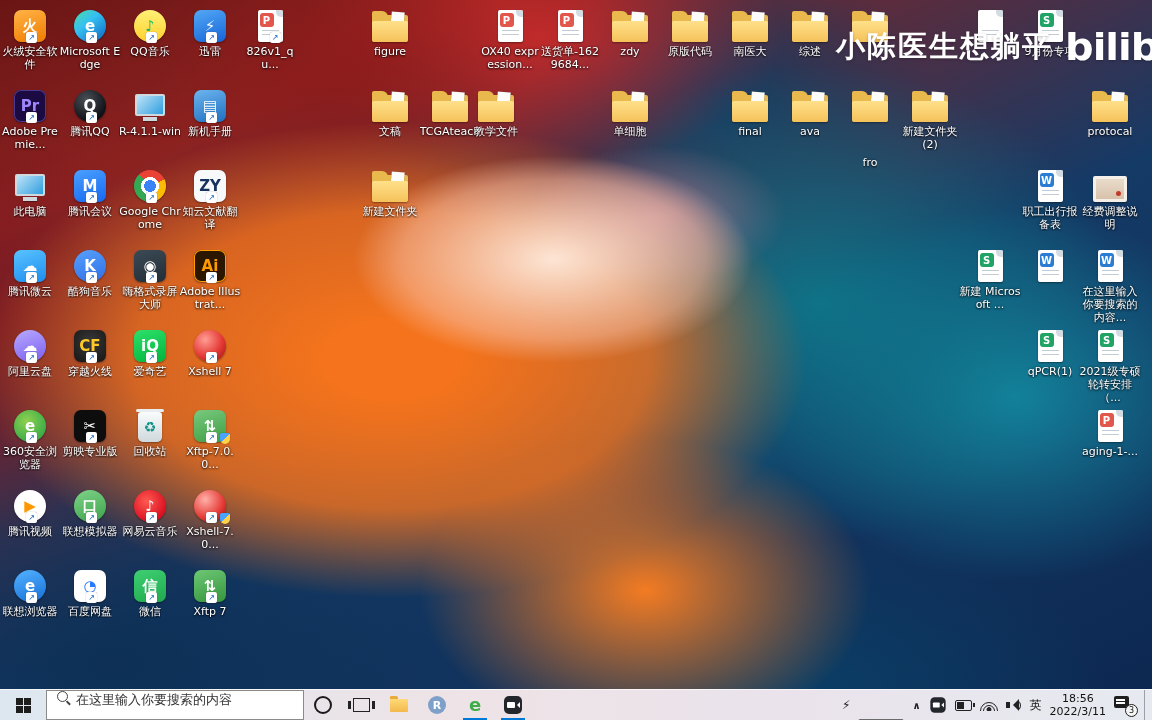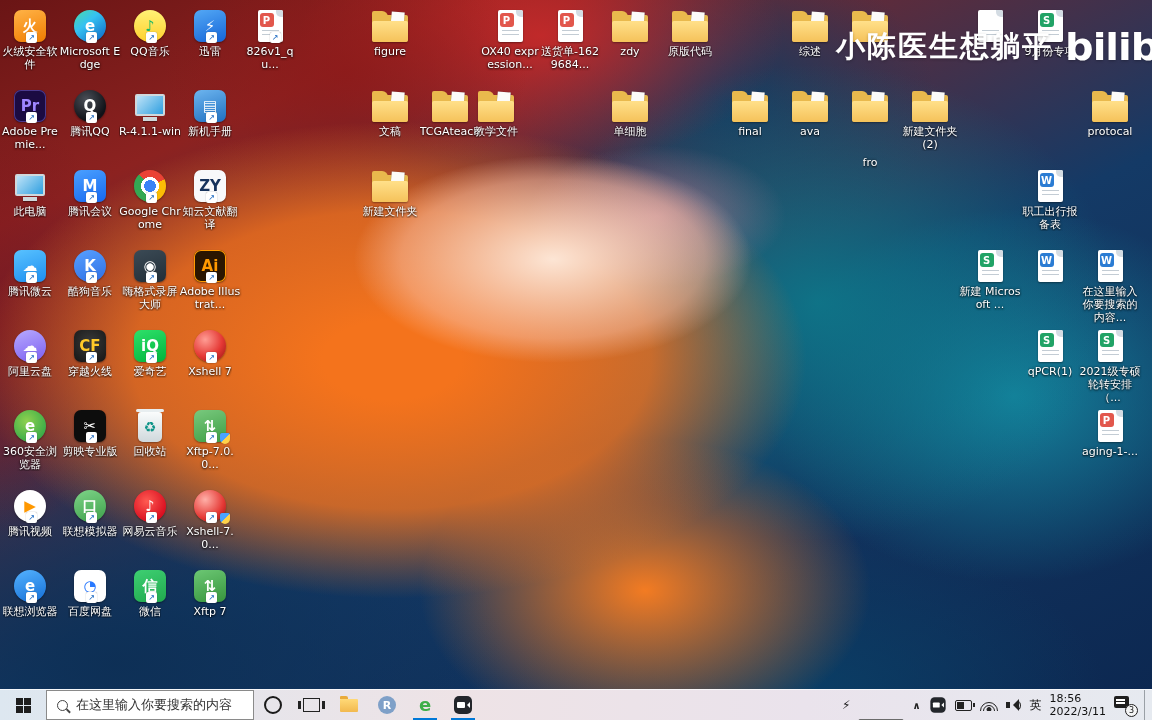--- a/index.html
+++ b/index.html
@@ -74,22 +74,22 @@
   #wm-text{font-size:29px;font-weight:700;letter-spacing:2px;text-shadow:0 1px 3px rgba(0,0,0,.25);}
   #wm-logo{font-size:40px;font-weight:800;letter-spacing:-1px;transform:scaleY(.92);text-shadow:0 1px 3px rgba(0,0,0,.25);}
 
   
   #taskbar{position:absolute;left:0;right:0;bottom:0;height:30px;z-index:100;display:flex;align-items:center;
     background:linear-gradient(90deg,#dde7f0,#eee3e6 40%,#eae3ec 70%,#e6eaf0);border-top:1px solid rgba(255,255,255,.7);}
   .tb-btn{width:38px;height:30px;display:flex;align-items:center;justify-content:center;position:relative;flex:0 0 auto;}
   #start{width:46px;}
   .winlogo{display:grid;grid-template-columns:7px 7px;grid-template-rows:7px 7px;gap:1px;}
   .winlogo i{background:#1d1d1d;}
-  #searchbox{height:30px;width:208px;background:#fff;border:1px solid #8a8a8a;box-sizing:border-box;
-    display:flex;align-items:center;gap:8px;padding:0 10px;font-size:13px;color:#333;flex:0 0 auto;}
+  #searchbox{height:30px;width:258px;background:#fff;border:1px solid #8a8a8a;box-sizing:border-box;
+    display:flex;align-items:flex-start;gap:8px;padding:0 10px;font-size:13px;color:#333;flex:0 0 auto;}
   .mag{width:9px;height:9px;border:1.5px solid #444;border-radius:50%;position:relative;flex:0 0 auto;}
   .mag::after{content:"";position:absolute;width:5px;height:1.5px;background:#444;transform:rotate(45deg);right:-4px;bottom:-2px;}
   .cortana{width:14px;height:14px;border:2px solid #1a1a1a;border-radius:50%;}
   .taskview{width:15px;height:12px;border:1.5px solid #222;position:relative;}
   .taskview::before,.taskview::after{content:"";position:absolute;top:2px;width:3px;height:8px;background:#222;}
   .taskview::before{left:-6px;} .taskview::after{right:-6px;}
   .mini-folder{position:relative;width:18px;height:13px;background:linear-gradient(180deg,#ffd977,#f2b94e);border-radius:1px;}
   .mini-folder::before{content:"";position:absolute;top:-3px;left:0;width:8px;height:3px;background:#e9ab3a;border-radius:1px 2px 0 0;}
   .r-circle{width:18px;height:18px;border-radius:50%;background:#7fa0c8;color:#fff;font-weight:bold;font-size:11px;
     display:flex;align-items:center;justify-content:center;}
@@ -115,21 +115,21 @@
   .wifi{width:18px;height:11px;overflow:hidden;position:relative;}
   .wifi i{position:absolute;left:50%;bottom:0;transform:translateX(-50%);border:1.5px solid #222;border-radius:50%;background:transparent;}
   .wifi .w1{width:3px;height:3px;background:#222;bottom:-1px;}
   .wifi .w2{width:10px;height:10px;bottom:-6px;}
   .wifi .w3{width:16px;height:16px;bottom:-9px;}
   .spk{width:16px;height:12px;position:relative;}
   .spk::before{content:"";position:absolute;left:0;top:3px;width:4px;height:6px;background:#222;}
   .spk::after{content:"";position:absolute;left:1px;top:0;border:6px solid transparent;border-right:6px solid #222;}
   .spk i{position:absolute;right:1px;top:1px;width:9px;height:9px;border:1.5px solid transparent;border-right-color:#222;border-radius:50%;}
   .lang{font-size:12px;color:#111;}
-  .clock{font-size:11px;line-height:13px;color:#111;}
+  .clock{font-size:11px;line-height:13px;text-align:center;color:#111;}
   .action{position:relative;width:22px;height:18px;}
   .ac-box{position:absolute;left:0;top:0;width:15px;height:12px;background:#1f1f1f;border-radius:2px;}
   .ac-box::before{content:"";position:absolute;left:2px;bottom:-3px;border:3px solid transparent;border-top:3px solid #1f1f1f;}
   .ac-box::after{content:"";position:absolute;left:2px;top:3px;width:9px;height:1.5px;background:#fff;box-shadow:0 3px 0 #fff;}
   .badge{position:absolute;right:-2px;bottom:-3px;width:11px;height:11px;border:1px solid #1f1f1f;border-radius:50%;
     background:rgba(245,245,245,.92);font-size:8px;display:flex;align-items:center;justify-content:center;color:#111;}
   #show-desktop{width:5px;height:30px;border-left:1px solid #9aa0a6;}
 </style>
 </head>
 <body>
@@ -478,20 +478,29 @@
       </div>
       <div class="icon" style="left: 598px; top: 6px;">
         <div class="art">
           <div class="folder">
             <i class="paper"></i>
             <i class="front"></i>
           </div>
         </div>
         <div class="label">zdy</div>
       </div>
+      <div class="icon" style="left: 718px; top: 6px;">
+        <div class="art">
+          <div class="folder">
+            <i class="paper"></i>
+            <i class="front"></i>
+          </div>
+        </div>
+        <div class="label">南医大</div>
+      </div>
       <div class="icon" style="left: 778px; top: 6px;">
         <div class="art">
           <div class="folder">
             <i class="paper"></i>
             <i class="front"></i>
           </div>
         </div>
         <div class="label">综述</div>
       </div>
       <div class="icon" style="left: 838px; top: 6px;">
@@ -614,20 +623,29 @@
       </div>
       <div class="icon" style="left: 1018px; top: 166px;">
         <div class="art">
           <div class="doc">
             <i class="fold"></i>
             <span class="mark" style="background: rgb(43, 124, 211);">W</span>
             <i class="dlines"></i>
           </div>
         </div>
         <div class="label">职工出行报备表</div>
+      </div>
+      <div class="icon" style="left: 1078px; top: 166px;">
+        <div class="art">
+          <div class="doc imgdoc">
+            <i class="pic"></i>
+            <i class="seal"></i>
+          </div>
+        </div>
+        <div class="label">经费调整说明</div>
       </div>
       <div class="icon" style="left: 958px; top: 246px;">
         <div class="art">
           <div class="doc">
             <i class="fold"></i>
             <span class="mark" style="background: rgb(33, 163, 102);">S</span>
             <i class="dlines"></i>
           </div>
         </div>
         <div class="label">新建 Microsoft ...</div>

